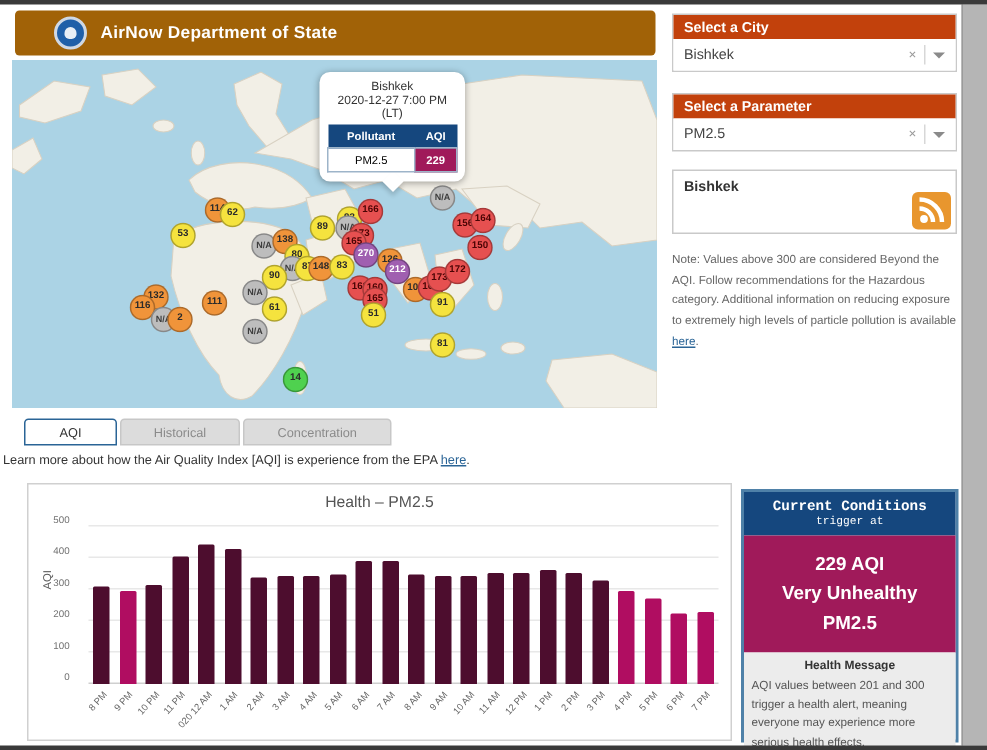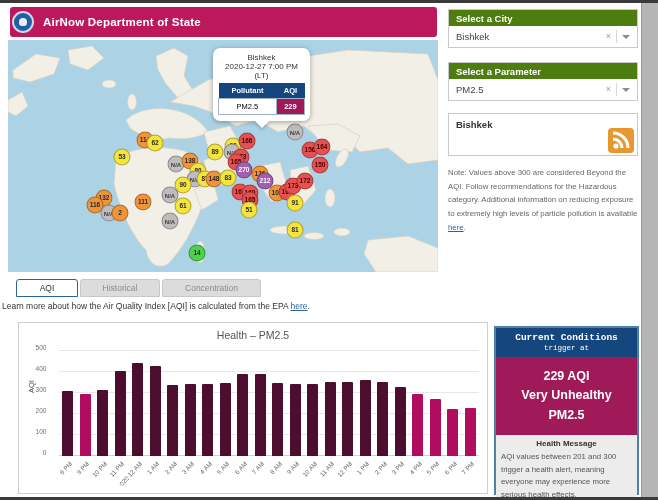--- a/index.html
+++ b/index.html
@@ -5,21 +5,21 @@
   * { margin:0; padding:0; box-sizing:border-box; }
   html,body { width:658px; height:500px; overflow:hidden; background:#fff;
     font-family:"Liberation Sans", sans-serif; }
   .page { position:relative; width:658px; height:500px; background:#fff; }
   .edge-strip { position:absolute; left:0; width:100%; height:3px; background:#3a3a3a; z-index:60; }
   .edge-top { top:0; } .edge-bottom { bottom:0; }
   .scroll-strip { position:absolute; right:0; top:3px; bottom:3px; width:17px; background:#b5b5b5; border-left:1px solid #9a9a9a; z-index:55; }
 
   
   .header { position:absolute; left:10px; top:7px; width:427px; height:30px;
-    background:#be185d; border-radius:3px; display:flex; align-items:center; padding-left:2px; }
+    background:#a16207; border-radius:3px; display:flex; align-items:center; padding-left:26px; }
   .seal { width:22px; height:22px; border-radius:50%; background:#1f5fa8;
     border:2px solid #cfd8e4; position:relative; flex:0 0 auto; }
   .seal:after { content:""; position:absolute; left:5px; top:5px; width:8px; height:8px;
     background:#e8eef5; border-radius:50% 50% 40% 40%; }
   .header-title { color:#fff; font-weight:bold; font-size:11.5px; margin-left:9px; letter-spacing:.2px; }
 
   
   .map { position:absolute; left:8px; top:40px; width:430px; height:232px;
     background:#abd3e5; overflow:hidden; }
   .map svg.land { position:absolute; left:0; top:0; }
@@ -62,21 +62,21 @@
   .ytick { position:absolute; right:103%; font-size:6.5px; color:#707070; transform:translateY(-50%); }
   .ylab { position:absolute; left:8px; top:70px; font-size:7.5px; color:#555;
     transform:rotate(-90deg); transform-origin:left top; }
   .bar { position:absolute; bottom:0; width:11px; border-radius:1px 1px 0 0; }
   .xlabels { position:absolute; left:40px; top:135px; width:420px; height:36px; }
   .xlab { position:absolute; top:2px; width:52px; text-align:right; font-size:6.3px; color:#666;
     transform:rotate(-48deg); transform-origin:100% 0; white-space:nowrap; }
 
   
   .panel { position:absolute; left:448px; width:190px; border:1px solid #c9c9c9; background:#fff; }
-  .panel-head { background:#4d7c0f; color:#fff; font-weight:bold; font-size:9.5px;
+  .panel-head { background:#c2410c; color:#fff; font-weight:bold; font-size:9.5px;
     padding:4px 7px; height:16px; display:flex; align-items:center; }
   .select-row { height:21px; display:flex; align-items:center; font-size:9.5px; color:#444;
     padding-left:7px; position:relative; background:#fff; }
   .sel-clear { position:absolute; right:26px; color:#9a9a9a; font-size:9px; top:5px; }
   .sel-sep { position:absolute; right:20px; top:4px; bottom:4px; width:1px; background:#d7d7d7; }
   .sel-arrow { position:absolute; right:7px; top:9px; width:0; height:0;
     border-left:4px solid transparent; border-right:4px solid transparent; border-top:4px solid #8a8a8a; }
   .rss-box { position:absolute; left:448px; top:113px; width:190px; height:43px;
     border:1px solid #c9c9c9; background:#fff; }
   .rss-city { position:absolute; left:7px; top:5px; font-size:9.5px; font-weight:bold; color:#333; }
@@ -199,21 +199,21 @@
       </tbody>
         </table>
     </div>
   </div>
 
   <div class="tabs">
     <div class="tab tab-aqi active">AQI</div>
     <div class="tab tab-hist">Historical</div>
     <div class="tab tab-conc">Concentration</div>
   </div>
-  <div class="epa-line"><span>Learn more about how the Air Quality Index [AQI] is calculated from the EPA </span><a href="#">here</a><span>.</span></div>
+  <div class="epa-line"><span>Learn more about how the Air Quality Index [AQI] is experience from the EPA </span><a href="#">here</a><span>.</span></div>
 
   <div class="chart-box">
     <div class="chart-title">Health – PM2.5</div>
     <div class="ylab">AQI</div>
     <div class="plot" id="plot">
         <div class="gridline zero" style="bottom: 0px;"></div>
         <div class="ytick" style="bottom: -3px;">0</div>
         <div class="gridline" style="bottom: 21px;"></div>
         <div class="ytick" style="bottom: 18px;">100</div>
         <div class="gridline" style="bottom: 42px;"></div>

